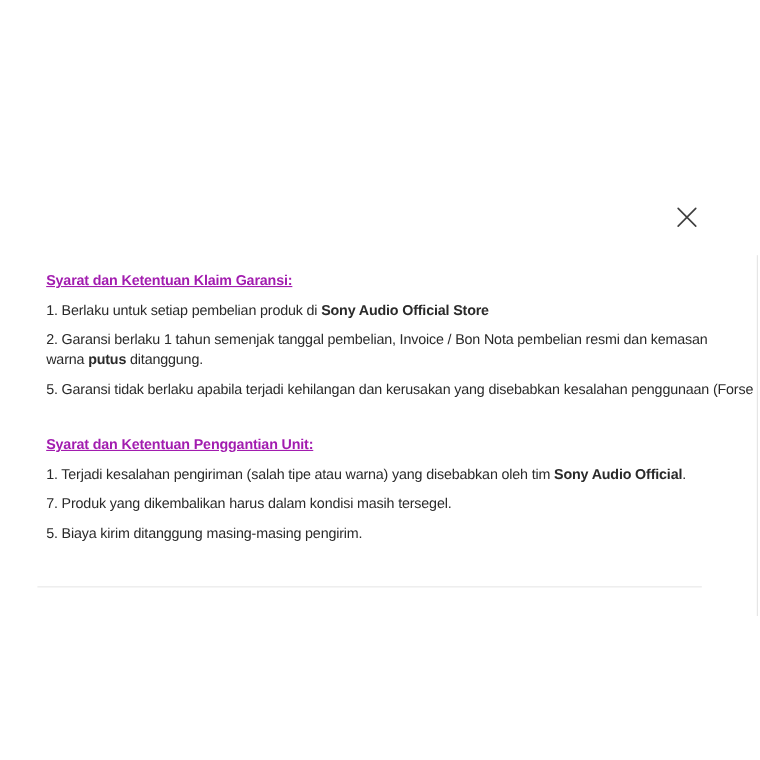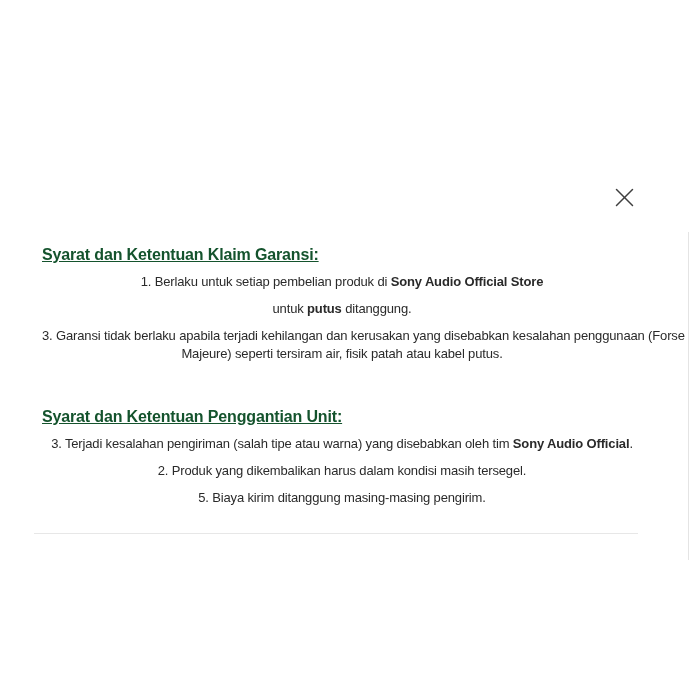--- a/index.html
+++ b/index.html
@@ -12,28 +12,28 @@
     position:absolute;left:611px;top:184px;width:27px;height:27px;
     background:transparent;border:none;padding:4px;cursor:pointer;
     display:flex;align-items:center;justify-content:center;
   }
   .close-btn svg{display:block;}
   .content{
     position:absolute;left:42px;top:246px;width:600px;
     font-size:13px;letter-spacing:-0.15px;line-height:18px;
   }
   .section{margin:0;}
-  .section + .section{margin-top:45px;}
+  .section + .section{margin-top:32px;}
   .section-heading{
     margin:0 0 9px 0;
-    font-size:16px;font-weight:700;text-decoration:underline;
-    line-height:18px;color:#14532d;
+    font-size:13px;font-weight:700;text-decoration:underline;
+    line-height:18px;color:#a21caf;
   }
   .terms-item{margin:0 0 9px 0;}
-  .terms-line{white-space:nowrap;line-height:18px;text-align:center;}
+  .terms-line{white-space:nowrap;line-height:18px;}
   .seg-bold{font-weight:700;}
   .divider{
     position:absolute;left:34px;top:533px;width:604px;height:1px;
     background:#e7e7e7;
   }
   .edge-line{
     position:absolute;left:688px;top:232px;width:1px;height:328px;
     background:#e4e4e4;
   }
 </style>
@@ -49,34 +49,34 @@
     </svg>
   </button>
 
   <div class="content" id="sections-root">
       <div class="section">
         <div class="section-heading">Syarat dan Ketentuan Klaim Garansi:</div>
         <div class="terms-item">
           <div class="terms-line"><span>1. Berlaku untuk setiap pembelian produk di </span><span class="seg-bold">Sony Audio Official Store</span></div>
         </div>
         <div class="terms-item">
-          <div class="terms-line"><span>untuk </span><span class="seg-bold">putus</span><span> ditanggung.</span></div>
+          <div class="terms-line"><span>2. Garansi berlaku 1 tahun semenjak tanggal pembelian, Invoice / Bon Nota pembelian resmi dan kemasan</span></div>
+          <div class="terms-line"><span>warna </span><span class="seg-bold">putus</span><span> ditanggung.</span></div>
         </div>
         <div class="terms-item">
-          <div class="terms-line"><span>3. Garansi tidak berlaku apabila terjadi kehilangan dan kerusakan yang disebabkan kesalahan penggunaan (Forse</span></div>
-          <div class="terms-line"><span>Majeure) seperti tersiram air, fisik patah atau kabel putus.</span></div>
+          <div class="terms-line"><span>5. Garansi tidak berlaku apabila terjadi kehilangan dan kerusakan yang disebabkan kesalahan penggunaan (Forse</span></div>
         </div>
       </div>
       <div class="section">
         <div class="section-heading">Syarat dan Ketentuan Penggantian Unit:</div>
         <div class="terms-item">
-          <div class="terms-line"><span>3. Terjadi kesalahan pengiriman (salah tipe atau warna) yang disebabkan oleh tim </span><span class="seg-bold">Sony Audio Official</span><span>.</span></div>
+          <div class="terms-line"><span>1. Terjadi kesalahan pengiriman (salah tipe atau warna) yang disebabkan oleh tim </span><span class="seg-bold">Sony Audio Official</span><span>.</span></div>
         </div>
         <div class="terms-item">
-          <div class="terms-line"><span>2.  Produk yang dikembalikan harus dalam kondisi masih tersegel.</span></div>
+          <div class="terms-line"><span>7.  Produk yang dikembalikan harus dalam kondisi masih tersegel.</span></div>
         </div>
         <div class="terms-item">
           <div class="terms-line"><span>5. Biaya kirim ditanggung masing-masing pengirim.</span></div>
         </div>
       </div>
     </div>
 
   <div class="divider"></div>
   <div class="edge-line"></div>
 

